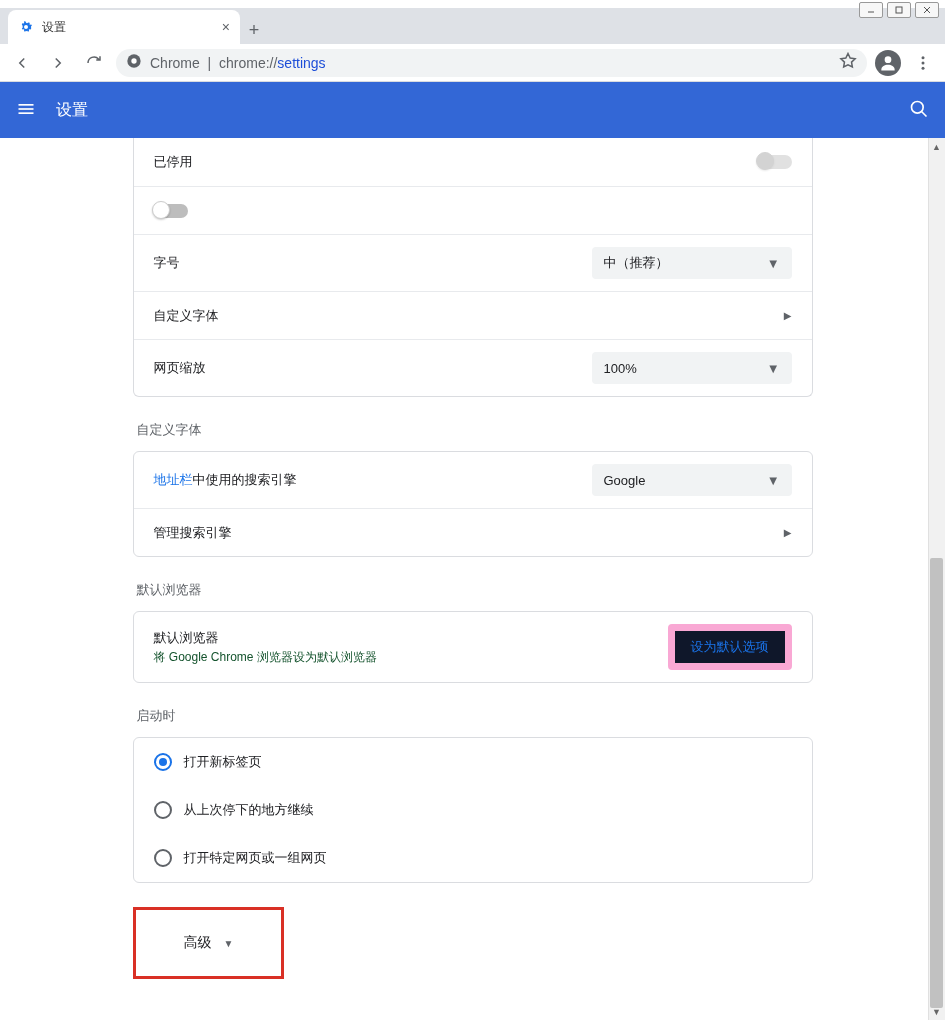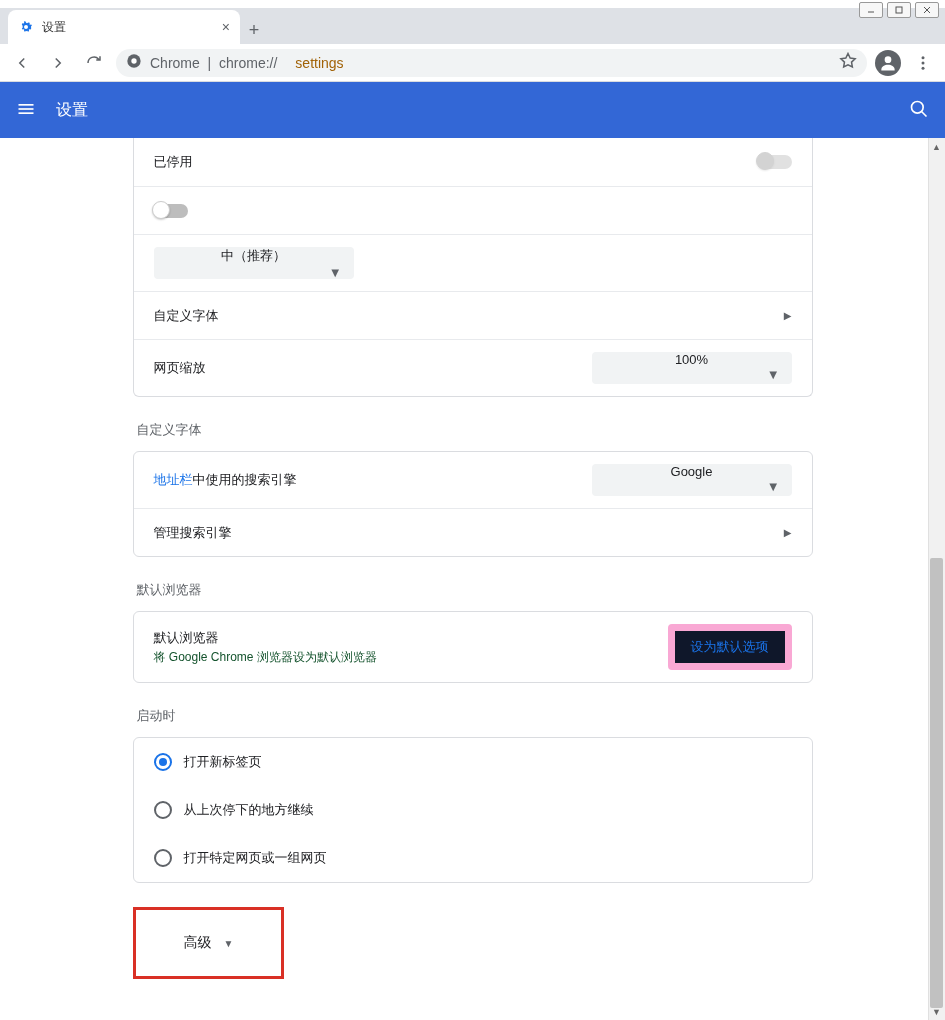--- a/index.html
+++ b/index.html
@@ -18,21 +18,21 @@
 .tab-close { color: #5f6368; font-size: 14px; cursor: pointer; }
 .new-tab { width: 28px; height: 28px; display: flex; align-items: center; justify-content: center; color: #5f6368; font-size: 18px; }
 
 
 .addr-row { height: 38px; background: #fff; display: flex; align-items: center; padding: 0 8px; gap: 8px; border-bottom: 1px solid #dadce0; }
 .nav-btn { width: 28px; height: 28px; display: flex; align-items: center; justify-content: center; color: #5f6368; border-radius: 50%; }
 .nav-btn svg { width: 18px; height: 18px; }
 .addr-bar { flex: 1; height: 28px; background: #f1f3f4; border-radius: 14px; display: flex; align-items: center; padding: 0 10px; gap: 8px; }
 .chrome-icon { width: 16px; height: 16px; }
 .addr-text { font-size: 14px; color: #5f6368; }
-.addr-text .strong { color: #a16207; margin-left: 18px; }
+.addr-text .strong { color: #1d4ed8; }
 .addr-star { margin-left: auto; color: #5f6368; }
 .profile { width: 26px; height: 26px; border-radius: 50%; background: #5f6368; display: flex; align-items: center; justify-content: center; }
 .profile svg { width: 20px; height: 20px; fill: #fff; }
 
 
 .blue-bar { height: 56px; background: #3367d6; display: flex; align-items: center; padding: 0 16px; color: #fff; }
 .menu-icon { margin-right: 20px; }
 .blue-title { font-size: 16px; }
 .search-icon-bar { margin-left: auto; }
 
@@ -49,21 +49,21 @@
 
 .section-title { font-size: 13px; color: #5f6368; margin: 22px 0 12px 4px; }
 
 
 .toggle { width: 34px; height: 14px; background: #bdbdbd; border-radius: 10px; position: relative; }
 .toggle .knob { width: 18px; height: 18px; border-radius: 50%; background: #fff; border: 1px solid #ccc; position: absolute; top: -3px; left: -2px; box-shadow: 0 1px 2px rgba(0,0,0,0.2); }
 .toggle.disabled { opacity: 0.45; }
 .toggle.disabled .knob { background: #9e9e9e; border-color: #9e9e9e; }
 
 
-.dropdown { width: 200px; height: 32px; background: #f1f3f4; border-radius: 4px; display: flex; align-items: center; padding: 0 12px; font-size: 13px; color: #202124; flex-direction: column; }
+.dropdown { width: 200px; height: 32px; background: #f1f3f4; border-radius: 4px; display: flex; align-items: center; padding: 0 12px; font-size: 13px; color: #202124; }
 .dropdown .dd-arrow { margin-left: auto; color: #5f6368; }
 
 .arrow-right { color: #5f6368; font-size: 10px; }
 
 
 .outline-btn { padding: 7px 16px; border: 7px solid #f9a8d4; border-radius: 4px; color: #1a73e8; font-size: 13px; background: #0f172a; }
 
 
 .radio-row { min-height: 48px; padding: 8px 20px; display: flex; align-items: center; gap: 12px; }
 .radio { width: 18px; height: 18px; border: 2px solid #5f6368; border-radius: 50%; position: relative; flex-shrink: 0; }
@@ -193,20 +193,21 @@
         <span class="toggle disabled">
             <span class="knob"></span>
           </span>
       </div>
       <div class="row">
         <span class="toggle">
             <span class="knob"></span>
           </span>
       </div>
       <div class="row">
+        <span class="row-label">字号</span>
         <div class="dropdown">
           <span>中（推荐）</span>
           <span class="dd-arrow">▼</span>
         </div>
       </div>
       <div class="row">
         <span class="row-label">自定义字体</span>
         <span class="arrow-right">▶</span>
       </div>
       <div class="row">

